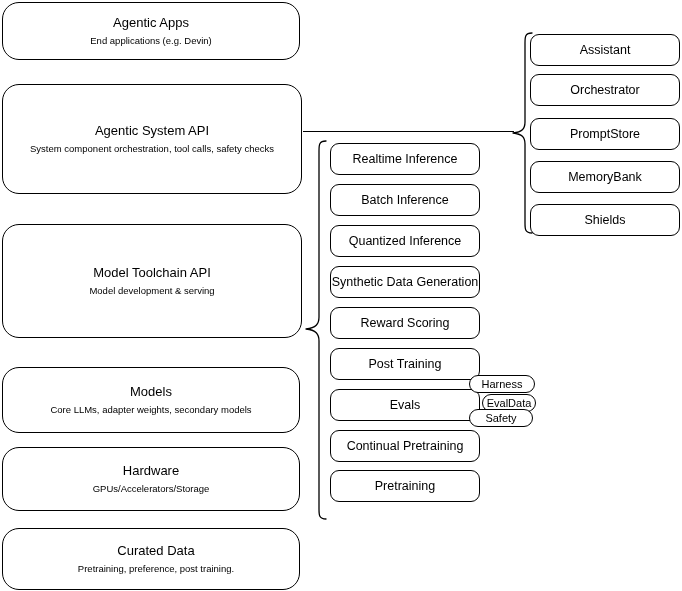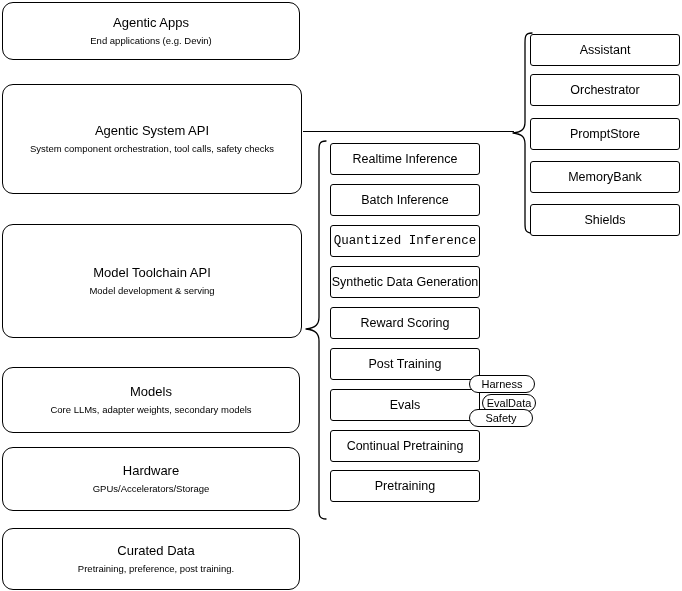--- a/index.html
+++ b/index.html
@@ -13,21 +13,21 @@
     font-family: "Liberation Sans", sans-serif;
     color: #000000;
     overflow: hidden;
   }
   #canvas { position: absolute; inset: 0; }
 
   .node {
     position: absolute;
     background: #ffffff;
     border: 1.4px solid #000000;
-    border-radius: 11px;
+    border-radius: 17px;
     display: flex;
     flex-direction: column;
     align-items: center;
     justify-content: center;
     text-align: center;
     padding: 2px 6px;
   }
   .node .title {
     font-size: 13px;
     line-height: 16px;
@@ -40,21 +40,21 @@
     color: #000;
     margin-top: 3px;
     white-space: nowrap;
   }
 
   
   .chip {
     position: absolute;
     background: #ffffff;
     border: 1.3px solid #000000;
-    border-radius: 3px;
+    border-radius: 9px;
     display: flex;
     align-items: center;
     justify-content: center;
     font-size: 12.5px;
     line-height: 15px;
     white-space: nowrap;
   }
 
   
   .badge {
@@ -146,21 +146,21 @@
                              C 15 199, 15 203, 22 203"></path>
     </svg>
   </div>
 
   <div class="chip" style="left:330px; top:143px; width:150px; height:32px;">
     <span>Realtime Inference</span>
   </div>
   <div class="chip" style="left:330px; top:184px; width:150px; height:32px;">
     <span>Batch Inference</span>
   </div>
-  <div class="chip" style="left:330px; top:225px; width:150px; height:32px;font-family:Liberation Mono, monospace;">
+  <div class="chip" style="left:330px; top:225px; width:150px; height:32px;">
     <span>Quantized Inference</span>
   </div>
   <div class="chip" style="left:330px; top:266px; width:150px; height:32px;">
     <span>Synthetic Data Generation</span>
   </div>
   <div class="chip" style="left:330px; top:307px; width:150px; height:32px;align-items:center;">
     <span>Reward Scoring</span>
   </div>
   <div class="chip" style="left:330px; top:348px; width:150px; height:32px;">
     <span>Post Training</span>

